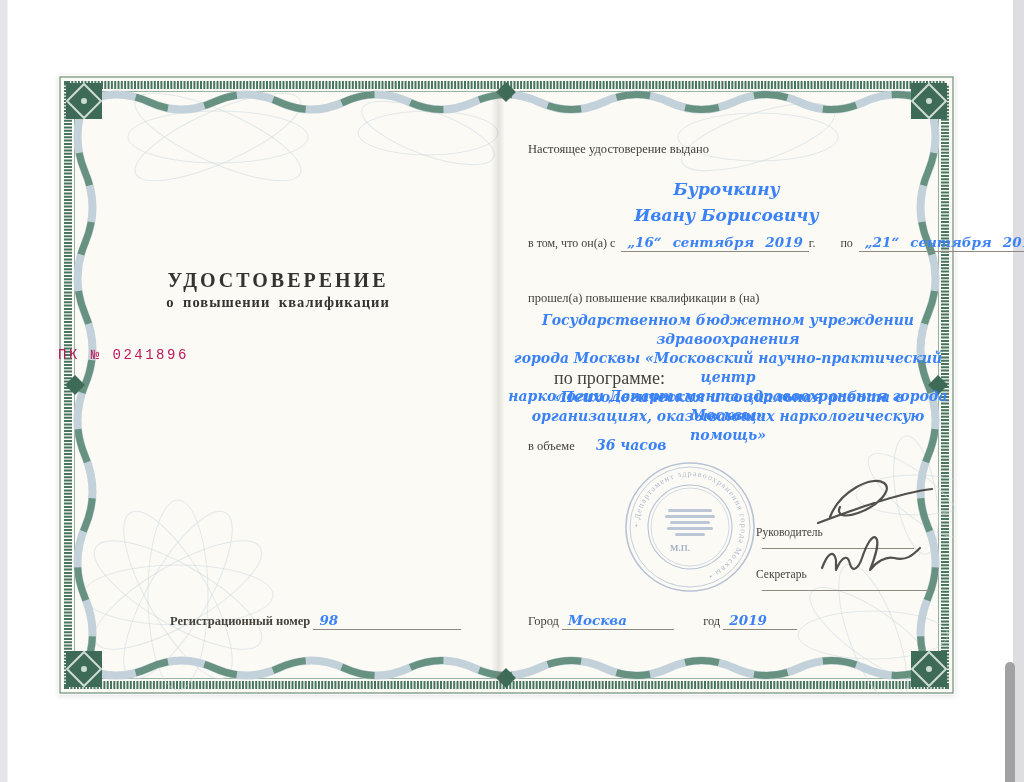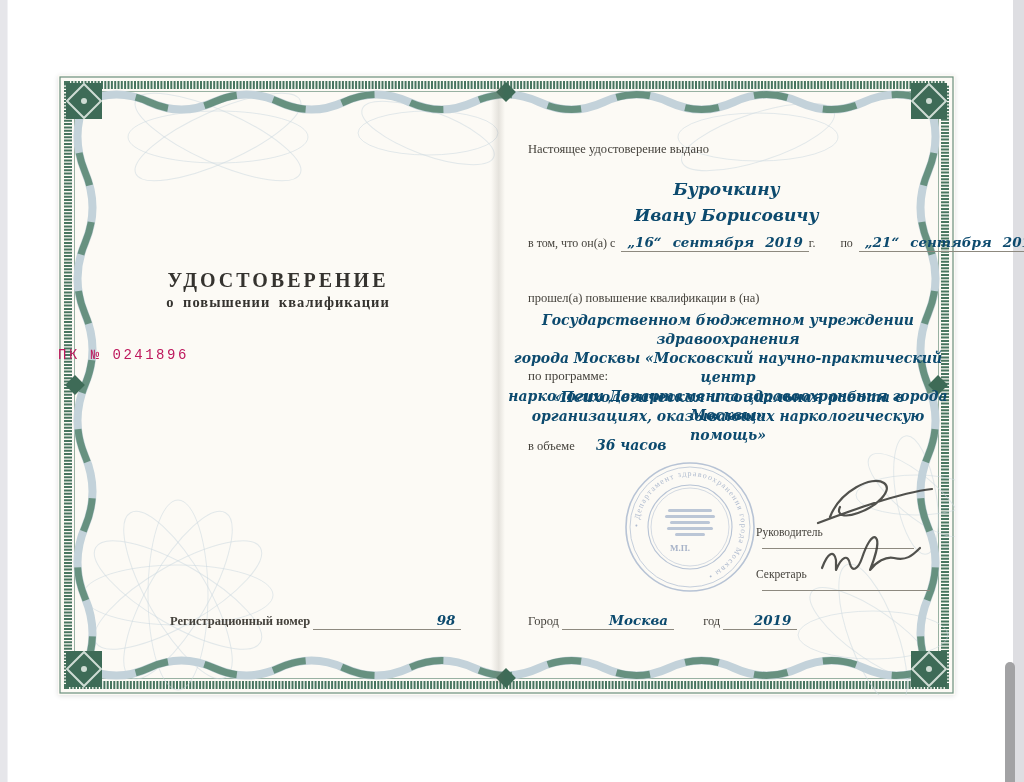--- a/index.html
+++ b/index.html
@@ -16,29 +16,29 @@
     position:absolute;left:58px;top:75px;width:897px;height:620px;
     background:#fcfaf5;box-shadow:0 1px 5px rgba(0,0,0,.12);
   }
   .border-svg{position:absolute;left:0;top:0;width:897px;height:620px;}
   .wave-light{fill:none;stroke:#c3d2da;stroke-width:8;}
   .wave-green{fill:none;stroke:#5d8a75;stroke-width:7;stroke-dasharray:34 37;stroke-dashoffset:18;opacity:.9;}
   .ros ellipse{fill:none;stroke:#ccd8e0;stroke-width:1;opacity:.55;}
   .fold{position:absolute;left:433px;top:12px;width:14px;height:596px;
     background:linear-gradient(90deg,rgba(0,0,0,0),rgba(110,104,92,.16) 55%,rgba(0,0,0,0));}
   .printed{font-family:"Liberation Serif",serif;color:#45423c;}
-  .filled{font-family:"DejaVu Serif",serif;font-style:italic;font-weight:700;color:#0c4a6e;}
+  .filled{font-family:"DejaVu Serif",serif;font-style:italic;font-weight:700;color:#3b82f6;}
   .abs{position:absolute;}
   .cert-title{left:0;top:194px;width:440px;text-align:center;font-size:20px;font-weight:700;
     letter-spacing:3px;color:#35332f;}
   .cert-subtitle{left:0;top:219px;width:440px;text-align:center;font-size:14.5px;font-weight:700;
     letter-spacing:1px;word-spacing:4px;color:#35332f;}
   .cert-number{left:0;top:272px;width:440px;text-align:left;
     font-family:"Liberation Mono",monospace;font-size:14px;letter-spacing:2.5px;color:#be185d;}
-  .ul{display:inline-block;border-bottom:1px solid #8d897f;text-align:right;
+  .ul{display:inline-block;border-bottom:1px solid #8d897f;text-align:left;
     padding:0 6px 1px;line-height:1.1;}
   .sigline{display:inline-block;border-bottom:1px solid #8d897f;height:10px;margin-left:6px;}
   .small{font-size:12.5px;}
   .seal-svg{position:absolute;left:562px;top:382px;width:140px;height:140px;filter:blur(.3px);}
   .sig-svg{position:absolute;fill:none;}
   .sig-svg path{fill:none;stroke:#33322f;stroke-width:2.2;stroke-linecap:round;stroke-linejoin:round;opacity:.85;}
 </style>
 </head>
 <body>
 
@@ -157,21 +157,21 @@
     </div>
 
     <div class="abs" style="left:445px;top:236px;width:450px;text-align:center;line-height:19px;">
       <div class="filled" style="font-size:14px;">Государственном бюджетном учреждении здравоохранения</div>
       <div class="filled" style="font-size:14px;">города Москвы «Московский научно-практический центр</div>
       <div class="filled" style="font-size:14px;">наркологии Департамента здравоохранения города Москвы»</div>
     </div>
 
     <div class="abs printed small" style="left:470px;top:216px;">прошел(а) повышение квалификации в (на)</div>
 
-    <div class="abs printed" style="left:470px;top:293px;font-size:13px;">по программе:</div>
+    <div class="abs printed" style="left:496px;top:293px;font-size:18px;">по программе:</div>
 
     <div class="abs" style="left:445px;top:313px;width:450px;text-align:center;line-height:19px;">
       <div class="filled" style="font-size:14px;">«Психологическая и социальная работа в</div>
       <div class="filled" style="font-size:14px;">организациях, оказывающих наркологическую помощь»</div>
     </div>
 
     <div class="abs printed" style="left:470px;top:362px;font-size:12.5px;">
       <span>в объеме</span>
       <span class="filled" style="font-size:14px;margin-left:18px;">36 часов</span>
     </div>

